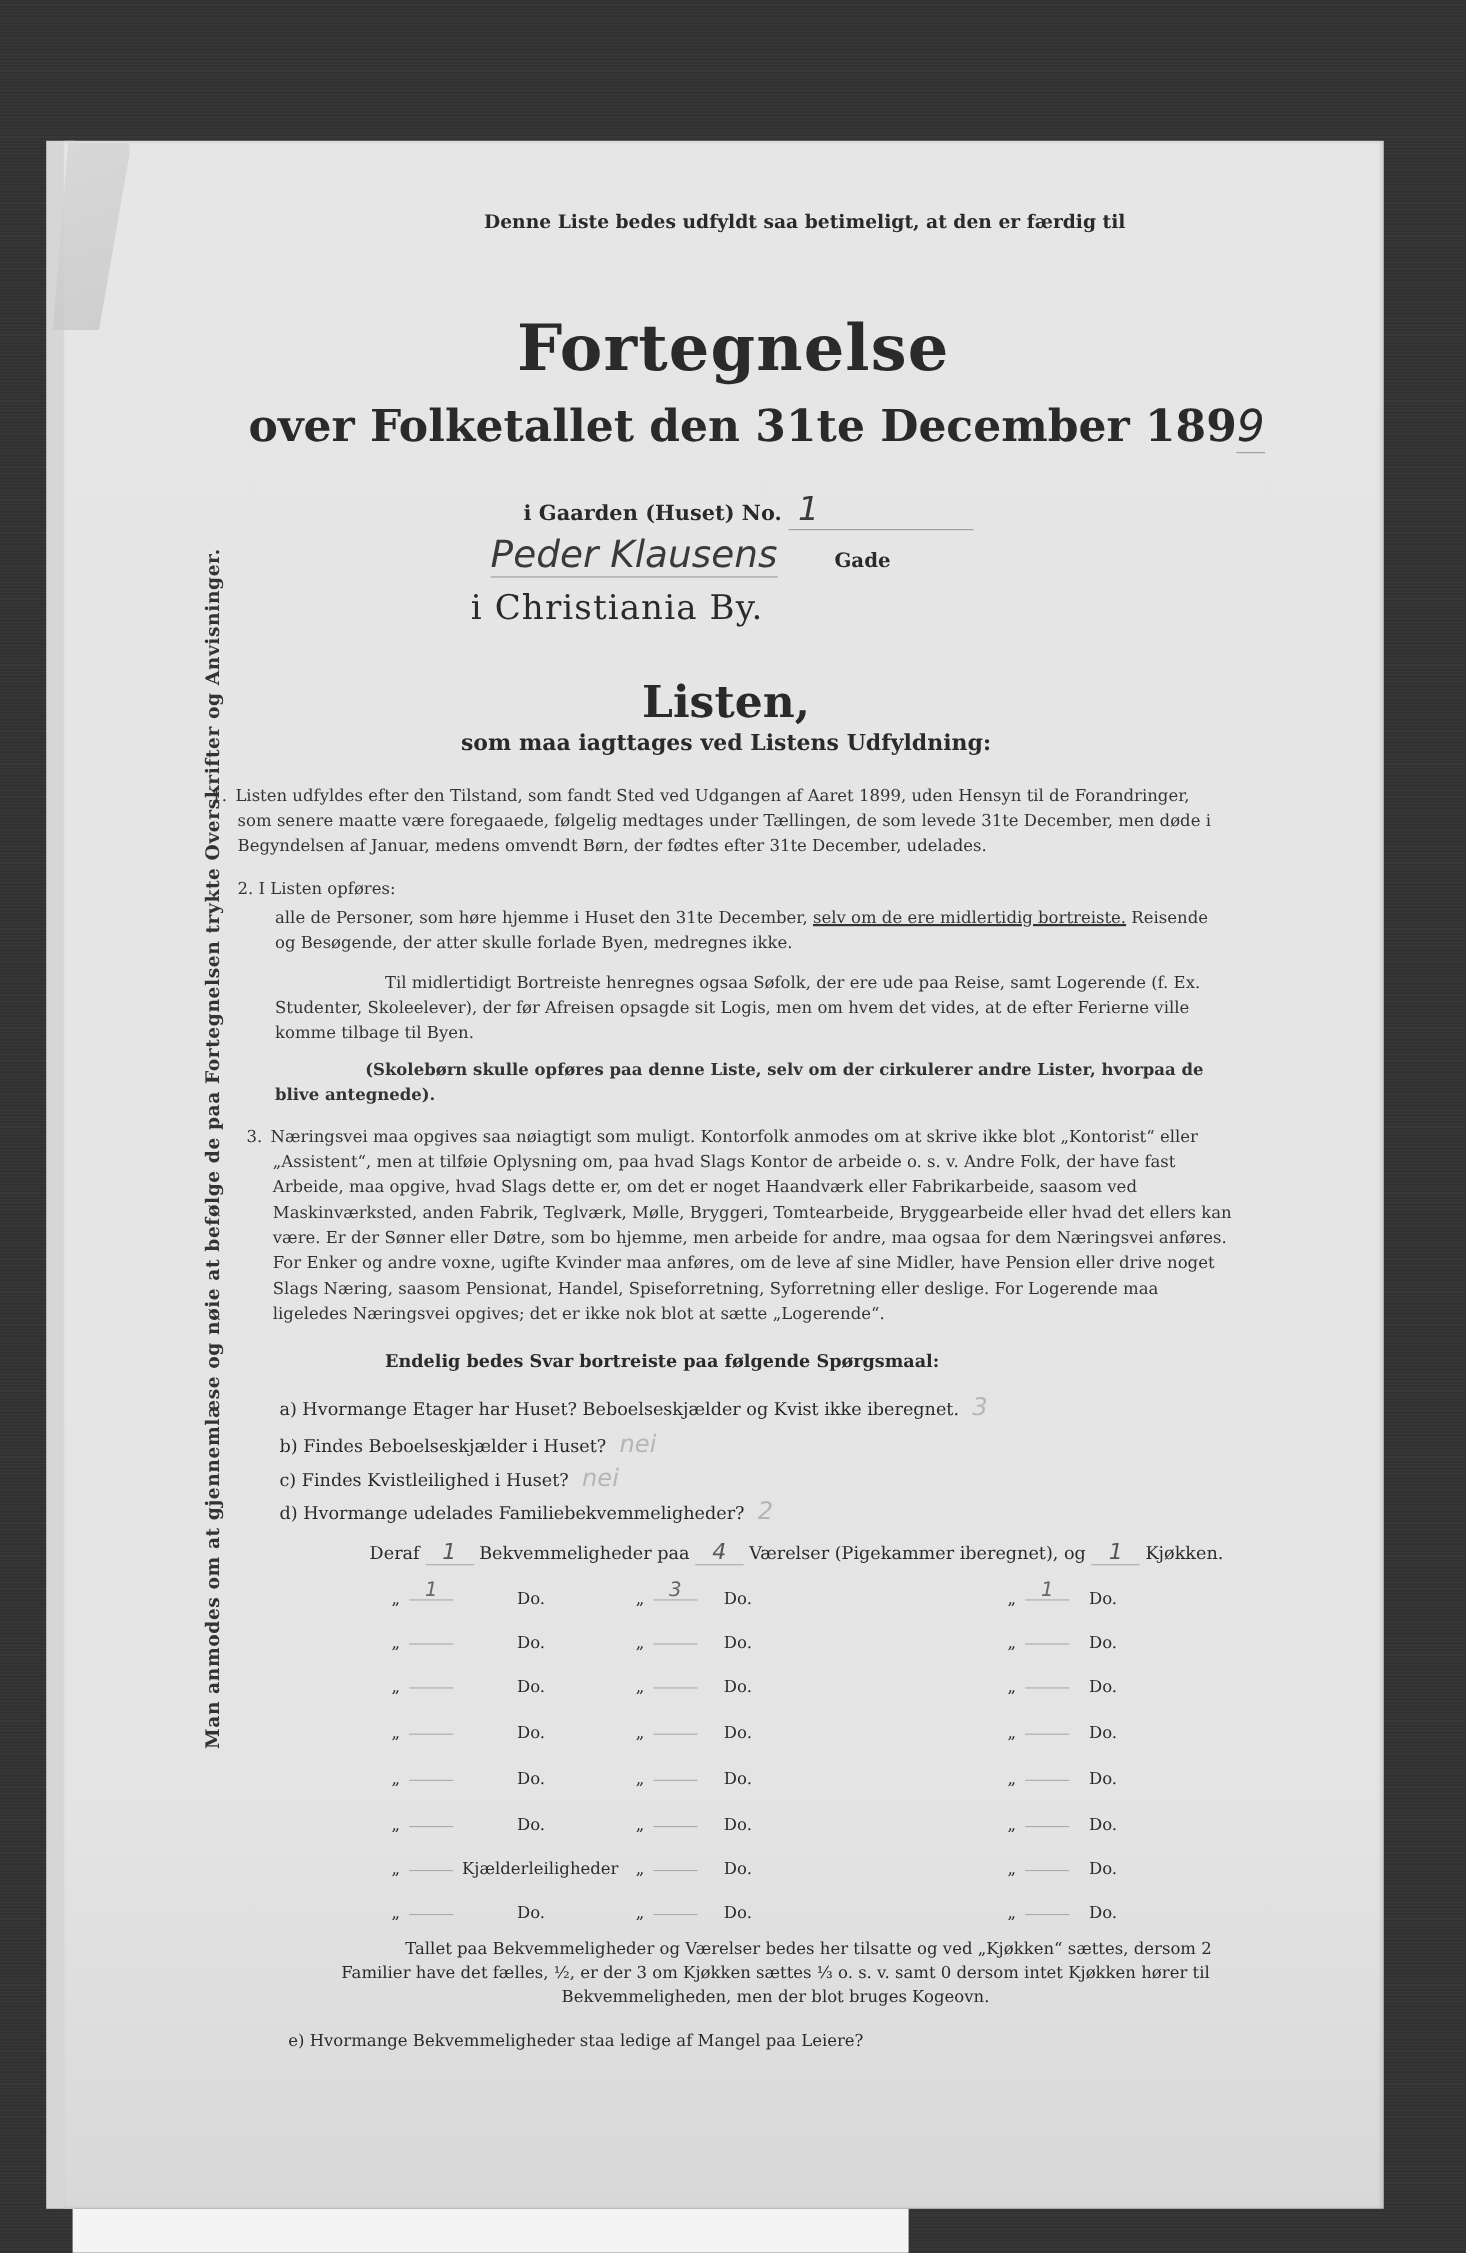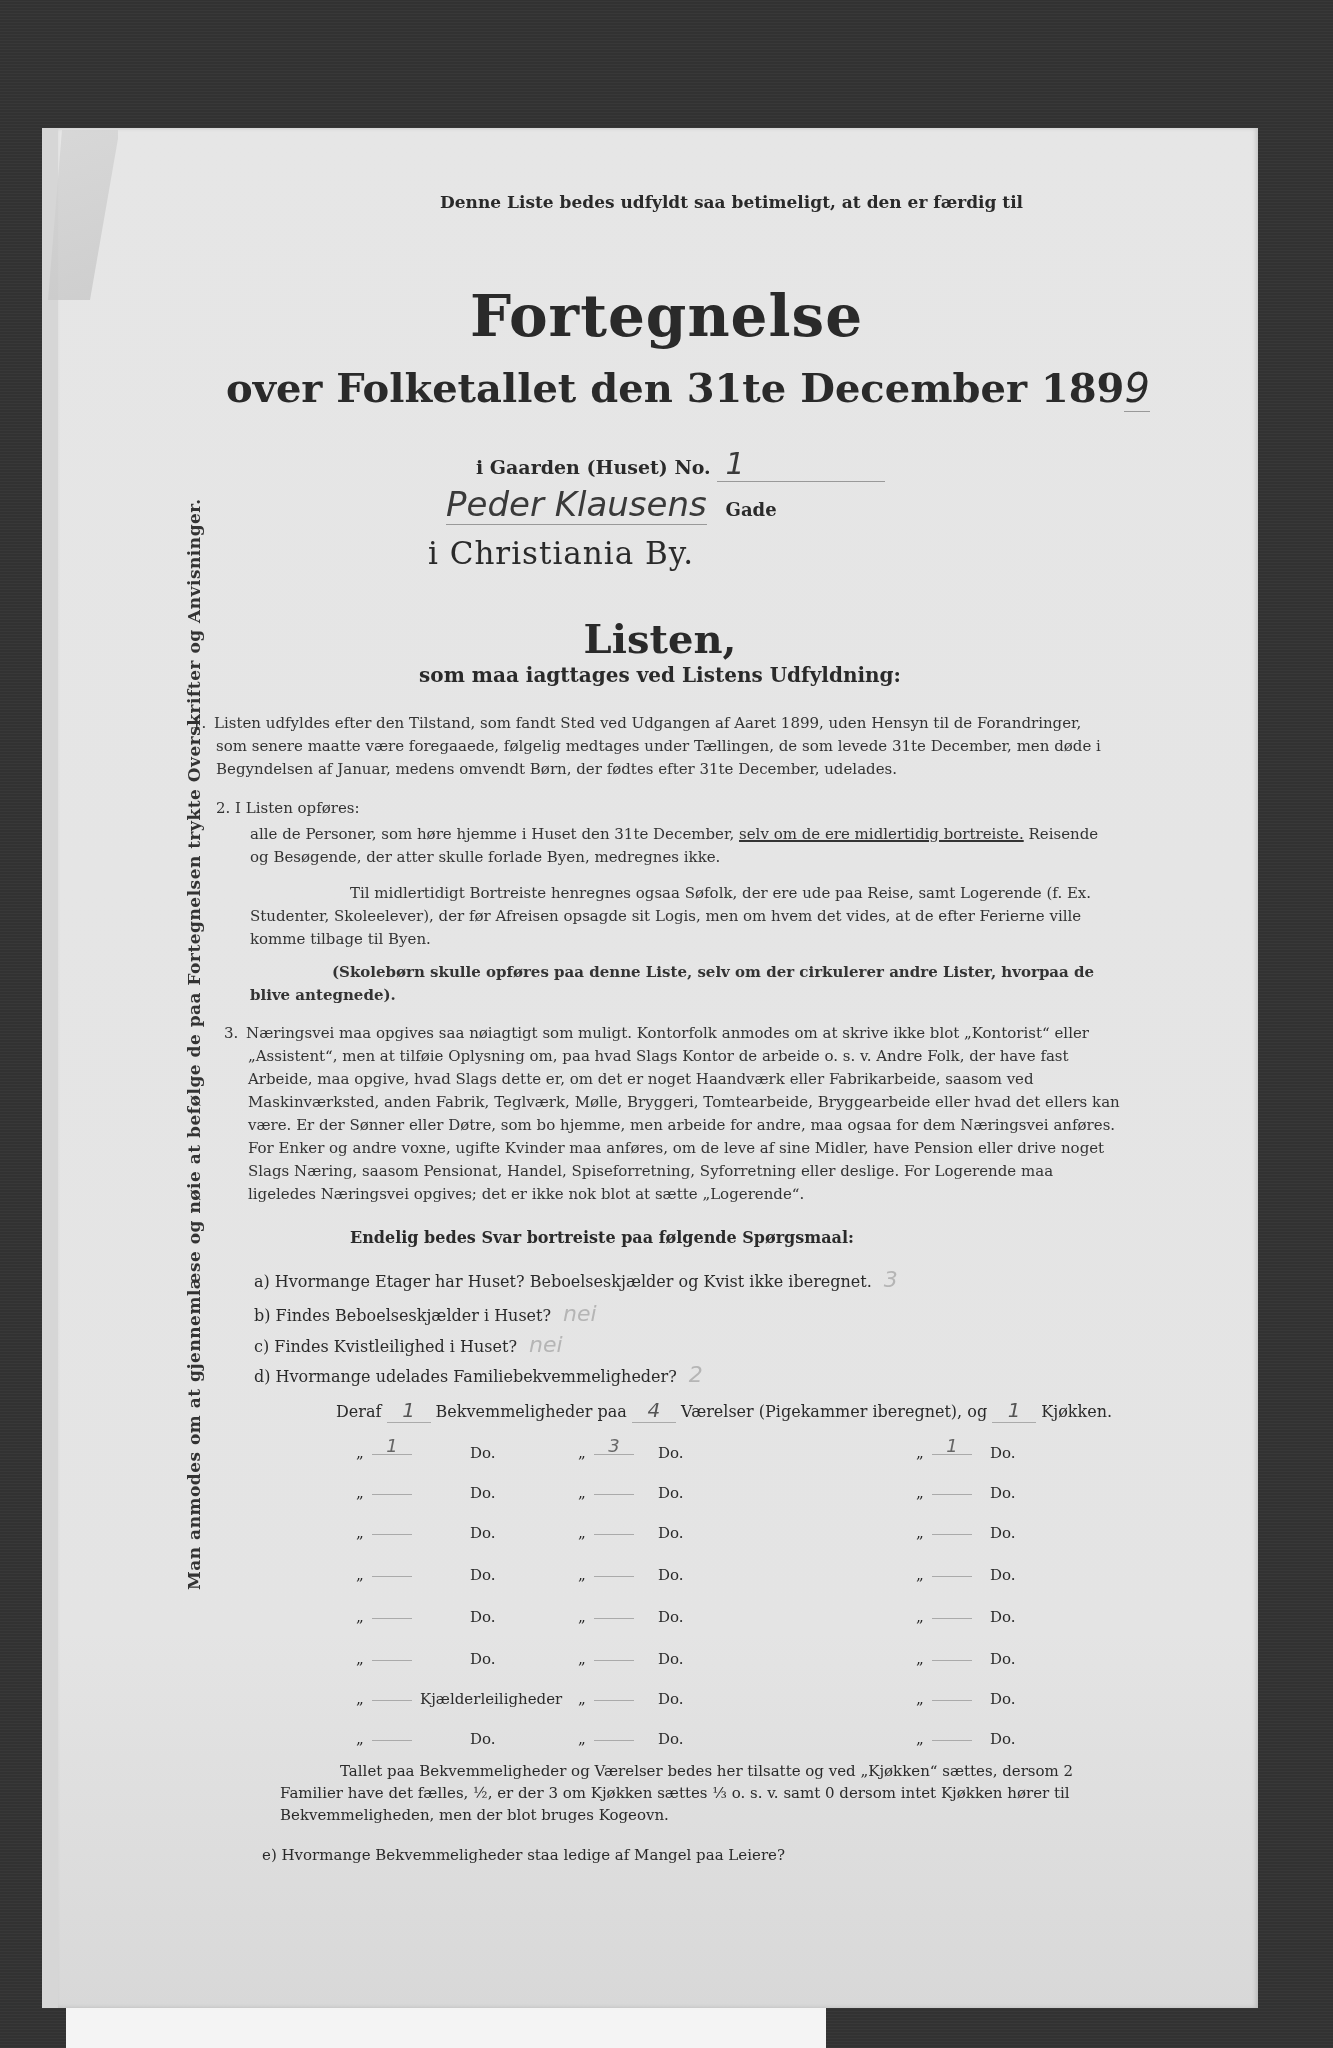--- a/index.html
+++ b/index.html
@@ -43,21 +43,21 @@
     .abs { position: absolute; }
     .notice { left: 440px; top: 188px; width: 680px; font-size: 17px; font-weight: bold; line-height: 29px; }
     .notice .l2 { margin-left: -112px; }
     .title { left: 0; width: 1333px; top: 282px; text-align: center; font-size: 58px; font-weight: bold; letter-spacing: 1px; }
     .subtitle { left: 226px; top: 364px; font-size: 40px; font-weight: bold; }
     .year-hand { font-family: "DejaVu Sans", sans-serif; font-style: italic; font-weight: normal; }
     .underline { border-bottom: 1px solid #999; display: inline-block; }
     .house-line { left: 476px; top: 446px; font-size: 19px; font-weight: bold; }
     .hand { font-family: "DejaVu Sans", sans-serif; font-style: italic; color: #3a3a3a; font-weight: normal; }
     .street-line { left: 446px; top: 484px; font-size: 34px; }
-    .gade { font-family: "DejaVu Serif", serif; font-style: normal; font-size: 18px; font-weight: bold; margin-left: 8px; }
+    .gade { font-family: "DejaVu Serif", serif; font-style: normal; font-size: 18px; font-weight: bold; margin-left: 41px; }
     .city { left: 0; width: 1122px; top: 535px; text-align: center; font-size: 31px; letter-spacing: 1px; }
     .regler { left: 0; width: 1320px; top: 615px; text-align: center; font-size: 40px; font-weight: bold; }
     .regler-sub { left: 0; width: 1320px; top: 663px; text-align: center; font-size: 20px; font-weight: bold; }
     .para { font-size: 15px; line-height: 23px; color: #333; }
     .r1 { left: 216px; top: 712px; width: 900px; }
     .num { display: inline-block; width: 22px; margin-left: -24px; }
     .r2h { left: 216px; top: 797px; }
     .r2a { left: 250px; top: 823px; width: 868px; }
     .r2a u { text-decoration: underline; text-decoration-thickness: 2px; }
     .r2b { left: 250px; top: 882px; width: 868px; text-indent: 100px; }
@@ -71,21 +71,21 @@
     .qd { left: 254px; top: 1365px; }
     .ans { font-family: "DejaVu Sans", sans-serif; font-style: italic; color: #b5b5b5; font-size: 22px; margin-left: 12px; }
     .deraf { left: 336px; top: 1398px; font-size: 16px; }
     .blank { display: inline-block; border-bottom: 1px solid #aaa; min-width: 44px; text-align: center; font-family: "DejaVu Sans", sans-serif; font-style: italic; color: #555; font-size: 20px; }
     .grid-row { position: absolute; left: 350px; width: 700px; height: 24px; font-size: 15px; }
     .grid-row span { position: absolute; }
     .c1q { left: 6px; } .c1b { left: 22px; } .c1do { left: 120px; }
     .c2q { left: 228px; } .c2b { left: 244px; } .c2do { left: 308px; }
     .c3q { left: 566px; } .c3b { left: 582px; } .c3do { left: 640px; }
     .dash { display: inline-block; width: 40px; border-bottom: 1px solid #aaa; height: 10px; text-align: center; font-family: "DejaVu Sans", sans-serif; font-style: italic; color: #666; font-size: 18px; line-height: 4px; }
-    .note { left: 280px; top: 1760px; width: 850px; text-indent: 60px; font-size: 15px; line-height: 22px; }
+    .note { left: 280px; top: 1760px; width: 850px; text-indent: 60px; font-size: 15px; line-height: 22px; text-align: center; }
     .qe { left: 262px; top: 1846px; font-size: 15px; }
   </style>
 </head>
 <body>
 
 <div class="bg-noise"></div>
 <div class="page-left-edge"></div>
 <div class="page"></div>
 <div class="corner-fold"></div>
 <div class="bottom-slip"></div>

